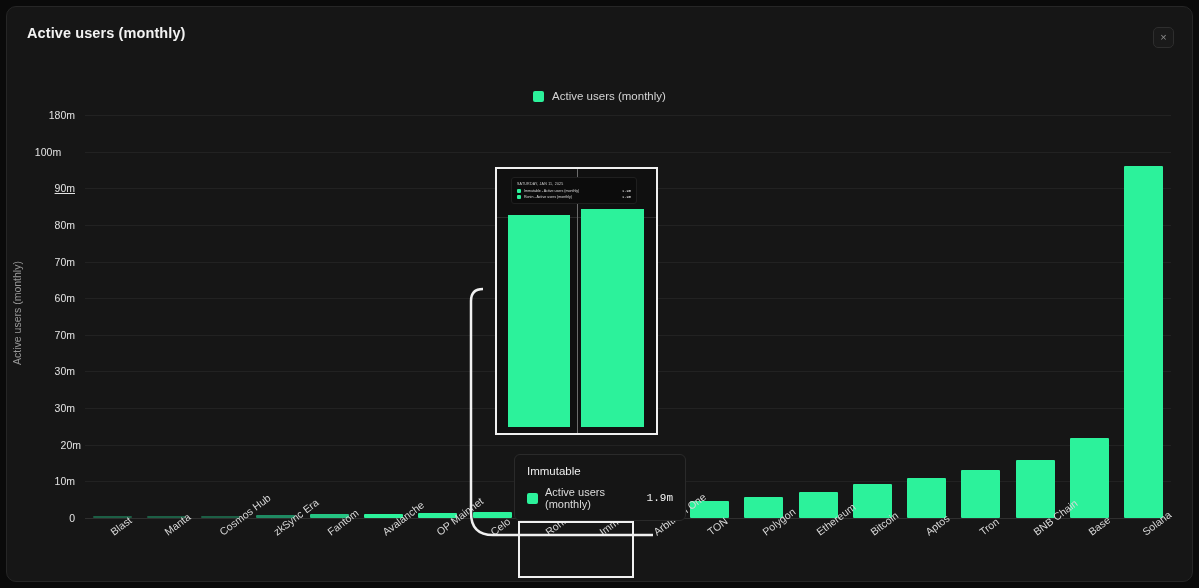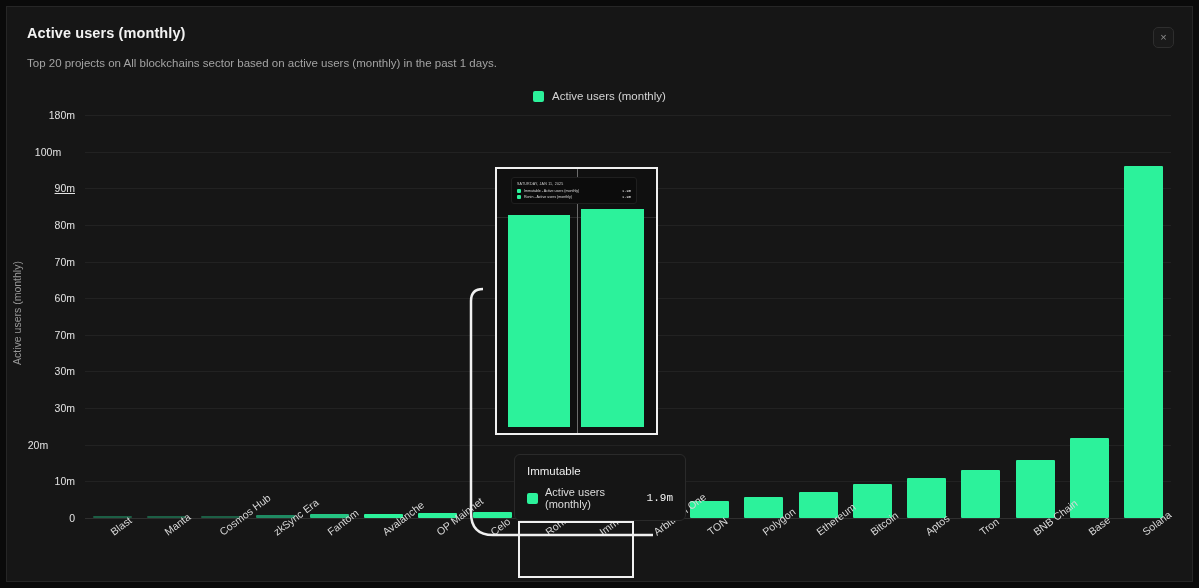--- a/index.html
+++ b/index.html
@@ -7,21 +7,21 @@
     width: 1199px; height: 588px;
     background: #0a0a0a;
     font-family: "Liberation Sans", sans-serif;
     overflow: hidden;
   }
   #card {
     position: absolute; left: 6px; top: 6px;
     width: 1187px; height: 576px;
     background: #161616;
     border: 1px solid #262626;
-    border-radius: 0;
+    border-radius: 10px;
     overflow: hidden;
   }
   #title {
     position: absolute; left: 20px; top: 18px;
     font-size: 14.5px; font-weight: bold; color: #f2f2f2;
     letter-spacing: .1px;
   }
   #subtitle {
     position: absolute; left: 20px; top: 50px;
     font-size: 11.5px; color: #a3a3a3;
@@ -108,21 +108,20 @@
     border: 2px solid #f0f0f0;
   }
   #connector { position: absolute; left: 450px; top: 280px; width: 200px; height: 260px; pointer-events: none; }
 </style>
 </head>
 <body>
 
 <div id="card">
 
   <div id="title">Active users (monthly)</div>
-  <div id="subtitle">Top 20 projects on All blockchains sector based on active users (monthly) in the past 1 days.</div>
   <div id="close-btn">×</div>
 
   <div id="legend">
     <span class="sw" style="background: rgb(44, 242, 155);"></span>
     <span class="lbl">Active users (monthly)</span>
   </div>
 
   <div id="plot">
     <div id="yaxis-label">Active users (monthly)</div>
     <div id="grid-layer">
@@ -135,21 +134,21 @@
         <div class="gridline" style="top: 291.182px;"></div>
         <div class="gridline" style="top: 254.545px;"></div>
         <div class="gridline" style="top: 217.909px;"></div>
         <div class="gridline" style="top: 181.273px;"></div>
         <div class="gridline" style="top: 144.636px;"></div>
         <div class="gridline" style="top: 108px;"></div>
       </div>
     <div id="ytick-layer">
         <div class="ytick" style="top: 505px; left: 14px;">0</div>
         <div class="ytick" style="top: 468.364px; left: 14px;">10m</div>
-        <div class="ytick" style="top: 431.727px; left: 4px; text-align: center;">20m</div>
+        <div class="ytick" style="top: 431.727px; left: 20px;">20m</div>
         <div class="ytick" style="top: 395.091px; left: 14px;">30m</div>
         <div class="ytick" style="top: 358.455px; left: 14px;">30m</div>
         <div class="ytick" style="top: 321.818px; left: 14px;">70m</div>
         <div class="ytick" style="top: 285.182px; left: 14px;">60m</div>
         <div class="ytick" style="top: 248.545px; left: 14px;">70m</div>
         <div class="ytick" style="top: 211.909px; left: 14px;">80m</div>
         <div class="ytick" style="top: 175.273px; left: 14px; text-decoration: underline;">90m</div>
         <div class="ytick" style="top: 138.636px; left: 14px; text-align: center;">100m</div>
         <div class="ytick" style="top: 102px; left: 14px;">180m</div>
       </div>

